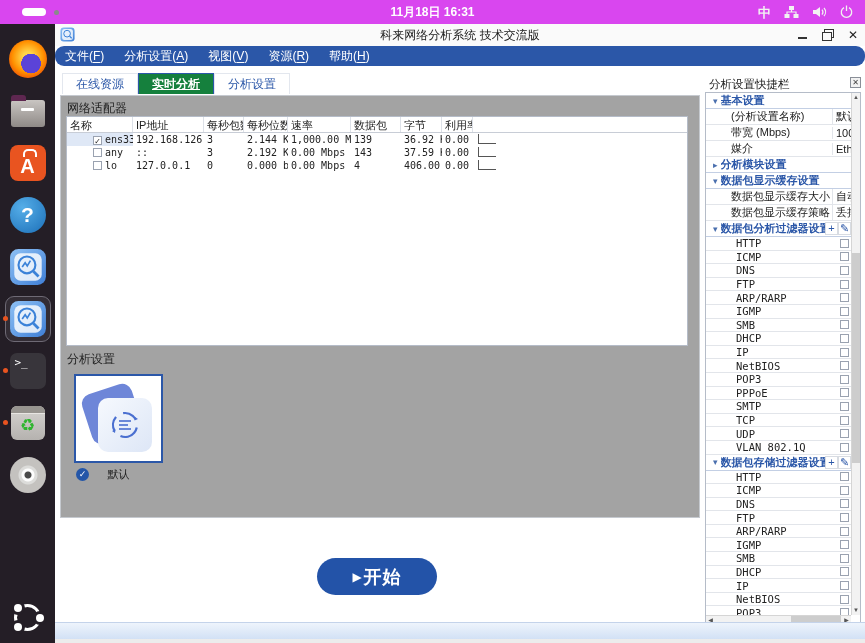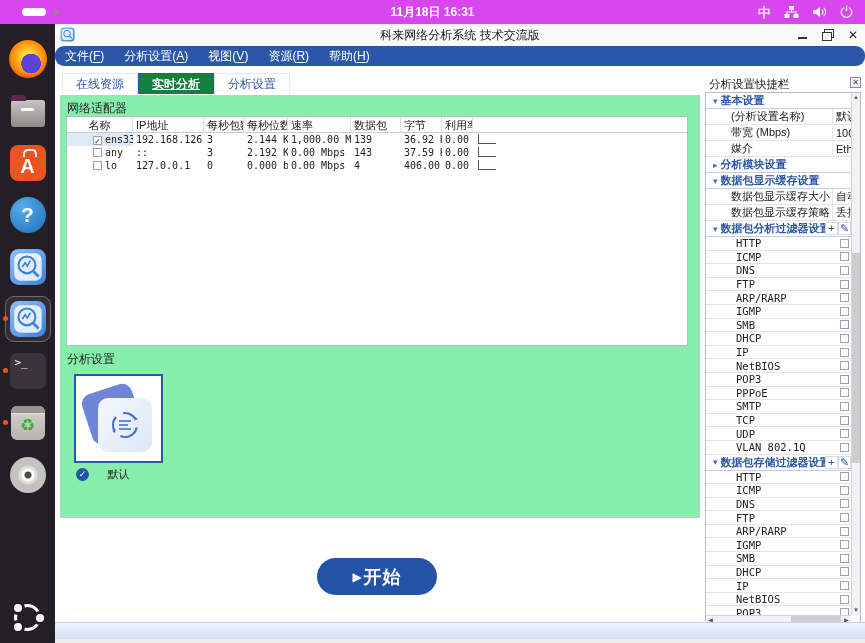--- a/index.html
+++ b/index.html
@@ -86,21 +86,21 @@
   .menu-item { padding:0 10px; height:20px; line-height:20px; }
   .menu-item u { text-underline-offset:2px; }
 
   #main { position:absolute; left:0; top:42px; width:648px; height:557px; }
   #tabbar { position:absolute; left:7px; top:7px; display:flex; }
   .tab { height:21px; line-height:21px; padding:0 13px; font-size:12px; color:#2b57a8;
     background:#fff; border:1px solid #e3e7ee; border-bottom:none; }
   .tab.active { background:#15803d; color:#fff; font-weight:bold; border-color:#2b57a8;text-decoration:underline; }
 
   #panel { position:absolute; left:5px; top:29px; width:640px; height:423px;
-    border:1px solid #c5c9cf; background:#86efac; }
+    border:1px solid #c5c9cf; background:#a3a3a3; }
   #adapter-label, #profile-label { position:absolute; left:6px; font-size:12px; color:#222; }
   #adapter-label { top:4px; }
   #table { position:absolute; left:5px; top:20px; width:622px; height:230px;
     border:1px solid #b5bcc8; background:#fff; font-size:11px; }
   .thead { display:flex; height:16px; border-bottom:1px solid #c8cdd6; color:#222; }
   .th { padding:1px 3px; border-right:1px solid #dde1e8; overflow:hidden; white-space:nowrap; }
   .trow { display:flex; height:13px; line-height:13px; font-family:"DejaVu Sans Mono",monospace;
     font-size:10px; color:#222; white-space:nowrap; }
   .td { padding:0 3px; overflow:hidden; }
   .group-row { height:13px; line-height:13px; font-size:11px; color:#222; padding-left:5px; }
@@ -313,21 +313,21 @@
     <div id="tabbar">
         <div class="tab">在线资源</div>
         <div class="tab active">实时分析</div>
         <div class="tab">分析设置</div>
       </div>
 
     <div id="panel">
       <div id="adapter-label">网络适配器</div>
       <div id="table">
         <div class="thead">
-            <div class="th" style="width: 66px; text-align: center;">名称</div>
+            <div class="th" style="width: 66px;">名称</div>
             <div class="th" style="width: 71px;">IP地址</div>
             <div class="th" style="width: 40px;">每秒包数</div>
             <div class="th" style="width: 44px;">每秒位数</div>
             <div class="th" style="width: 63px;">速率</div>
             <div class="th" style="width: 50px;">数据包</div>
             <div class="th" style="width: 41px;">字节</div>
             <div class="th" style="width: 31px;">利用率</div>
           </div>
         <div id="tbody">
             <div class="trow">

